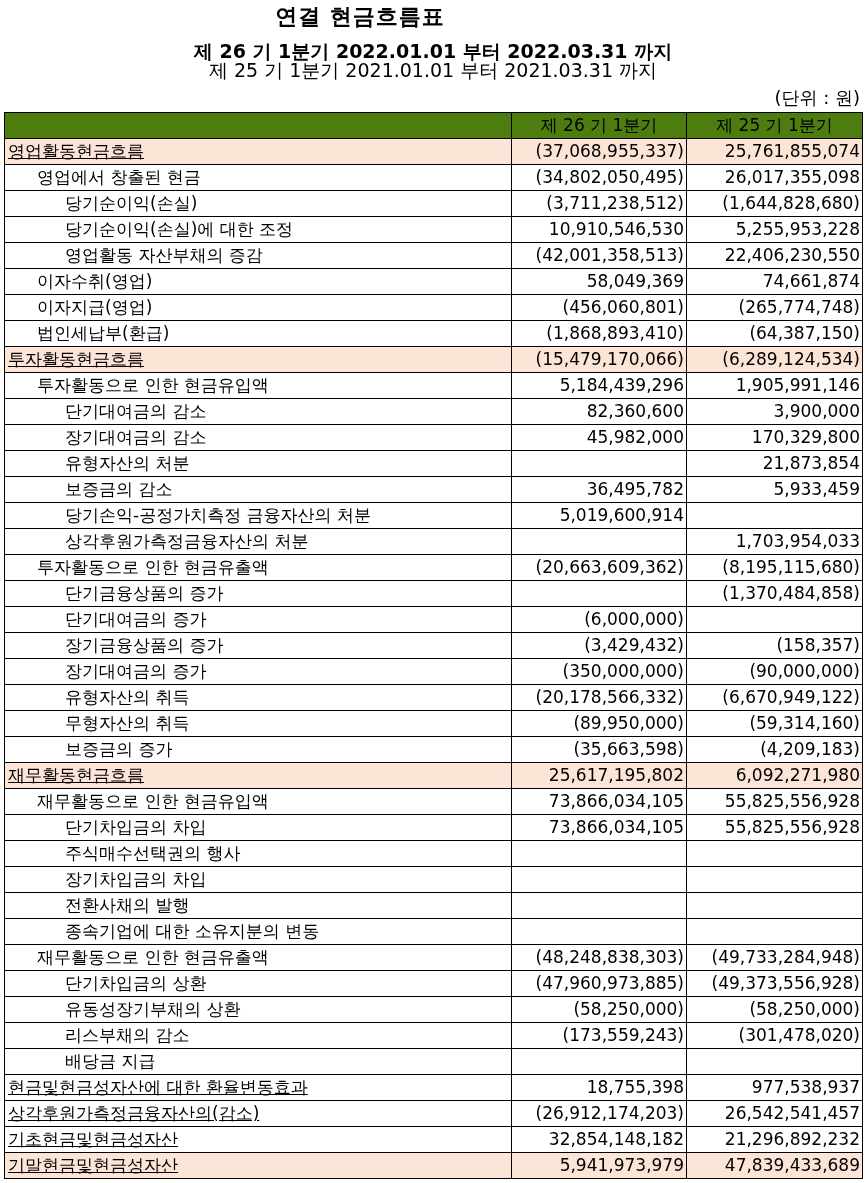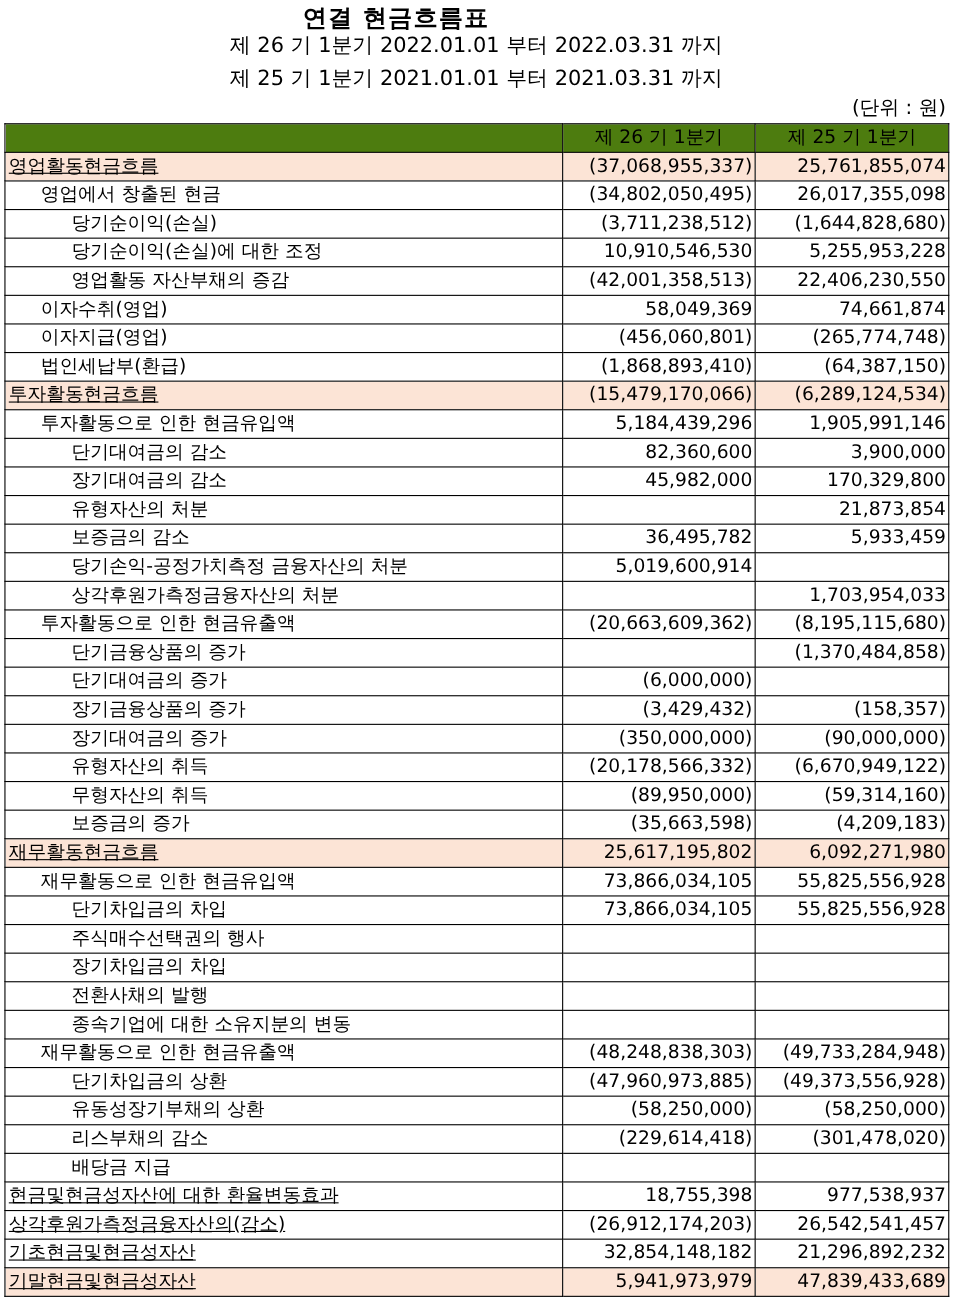--- a/index.html
+++ b/index.html
@@ -1,21 +1,21 @@
 <!DOCTYPE html>
 <html><head>
 <meta charset="utf-8">
 <style>
   html, body { margin:0; padding:0; background:#ffffff; }
   body { width:866px; height:1183px; position:relative; overflow:hidden;
          font-family:"DejaVu Sans", "Liberation Sans", sans-serif; color:#000; }
   .title { position:absolute; left:0; width:720px; top:2px; text-align:center;
            font-size:22px; font-weight:bold; letter-spacing:1px; }
   .period { position:absolute; left:0; width:866px; text-align:center; font-size:19px; }
-  .p1 { top:28px; }
+  .p1 { top:39px;font-weight:bold; }
   .p2 { top:58px; }
   .unit { position:absolute; right:6px; top:86px; font-size:18px; }
   table { position:absolute; left:4px; top:112px; border-collapse:collapse; table-layout:fixed; width:858px; }
   col.c0 { width:507px; } col.c1 { width:175px; } col.c2 { width:176px; }
   td, th { border:1px solid #000; height:25px; padding:0 3px; font-size:17px; font-weight:normal;
            white-space:nowrap; overflow:hidden; line-height:25px; }
   thead th { background:#4d7c0f; text-align:center; }
   td.num { text-align:right; padding-right:2px; }
   tr.hl td { background:#fce4d6; }
   td.l0 { padding-left:3px;text-decoration:underline; }
@@ -209,21 +209,21 @@
         <td class="num">(47,960,973,885)</td>
         <td class="num">(49,373,556,928)</td>
       </tr>
       <tr>
         <td class="l2">유동성장기부채의 상환</td>
         <td class="num">(58,250,000)</td>
         <td class="num">(58,250,000)</td>
       </tr>
       <tr>
         <td class="l2">리스부채의 감소</td>
-        <td class="num">(229,614,418)</td>
+        <td class="num">(173,559,243)</td>
         <td class="num">(301,478,020)</td>
       </tr>
       <tr>
         <td class="l2">배당금 지급</td>
         <td class="num"></td>
         <td class="num"></td>
       </tr>
       <tr>
         <td class="l0">현금및현금성자산에 대한 환율변동효과</td>
         <td class="num">18,755,398</td>

